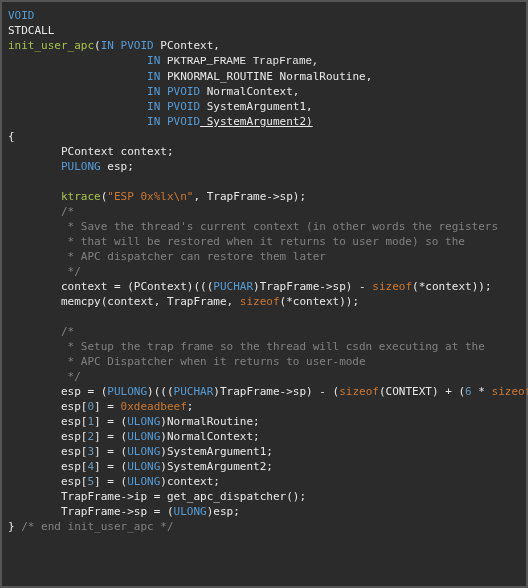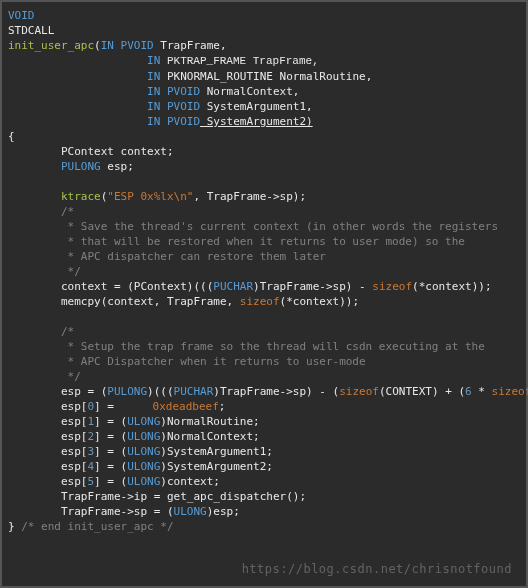--- a/index.html
+++ b/index.html
@@ -38,21 +38,21 @@
     letter-spacing: 0.5px;
     pointer-events: none;
   }
 </style>
 </head>
 <body>
 <div class="frame">
 
 <pre class="code" id="code"><span><span class="tok" style="color: rgb(86, 156, 214);">VOID</span></span>
 <span><span class="tok" style="color: rgb(232, 232, 232);">STDCALL</span></span>
-<span><span class="tok" style="color: rgb(166, 194, 76);">init_user_apc</span><span class="tok" style="color: rgb(232, 232, 232);">(</span><span class="tok" style="color: rgb(86, 156, 214);">IN </span><span class="tok" style="color: rgb(86, 156, 214);">PVOID</span><span class="tok" style="color: rgb(232, 232, 232);"> TrapFrame,</span></span>
+<span><span class="tok" style="color: rgb(166, 194, 76);">init_user_apc</span><span class="tok" style="color: rgb(232, 232, 232);">(</span><span class="tok" style="color: rgb(86, 156, 214);">IN </span><span class="tok" style="color: rgb(86, 156, 214);">PVOID</span><span class="tok" style="color: rgb(232, 232, 232);"> PContext,</span></span>
 <span><span class="tok" style="color: rgb(208, 208, 208);">                     </span><span class="tok" style="color: rgb(86, 156, 214);">IN </span><span class="tok" style="color: rgb(232, 232, 232); font-family: Liberation Mono, monospace;">PKTRAP_FRAME TrapFrame,</span></span>
 <span><span class="tok" style="color: rgb(208, 208, 208);">                     </span><span class="tok" style="color: rgb(86, 156, 214);">IN </span><span class="tok" style="color: rgb(232, 232, 232);">PKNORMAL_ROUTINE NormalRoutine,</span></span>
 <span><span class="tok" style="color: rgb(208, 208, 208);">                     </span><span class="tok" style="color: rgb(86, 156, 214);">IN </span><span class="tok" style="color: rgb(86, 156, 214);">PVOID</span><span class="tok" style="color: rgb(232, 232, 232);"> NormalContext,</span></span>
 <span><span class="tok" style="color: rgb(208, 208, 208);">                     </span><span class="tok" style="color: rgb(86, 156, 214);">IN </span><span class="tok" style="color: rgb(86, 156, 214);">PVOID</span><span class="tok" style="color: rgb(232, 232, 232);"> SystemArgument1,</span></span>
 <span><span class="tok" style="color: rgb(208, 208, 208);">                     </span><span class="tok" style="color: rgb(86, 156, 214);">IN </span><span class="tok" style="color: rgb(86, 156, 214);">PVOID</span><span class="tok" style="color: rgb(232, 232, 232); text-decoration: underline;"> SystemArgument2)</span></span>
 <span><span class="tok" style="color: rgb(232, 232, 232);">{</span></span>
 <span><span class="tok" style="color: rgb(232, 232, 232); text-align: center;">        PContext context;</span></span>
 <span><span class="tok" style="color: rgb(208, 208, 208);">        </span><span class="tok" style="color: rgb(86, 156, 214);">PULONG</span><span class="tok" style="color: rgb(232, 232, 232);"> esp;</span></span>
 <span><span class="tok" style="color: rgb(208, 208, 208);"> </span></span>
 <span><span class="tok" style="color: rgb(208, 208, 208);">        </span><span class="tok" style="color: rgb(166, 194, 76);">ktrace</span><span class="tok" style="color: rgb(232, 232, 232);">(</span><span class="tok" style="color: rgb(204, 120, 50);">"ESP 0x%lx\n"</span><span class="tok" style="color: rgb(232, 232, 232);">, TrapFrame-&gt;sp);</span></span>
@@ -62,25 +62,24 @@
 <span><span class="tok" style="color: rgb(128, 128, 128);">         * APC dispatcher can restore them later</span></span>
 <span><span class="tok" style="color: rgb(128, 128, 128);">         */</span></span>
 <span><span class="tok" style="color: rgb(232, 232, 232);">        context = (PContext)(((</span><span class="tok" style="color: rgb(86, 156, 214);">PUCHAR</span><span class="tok" style="color: rgb(232, 232, 232);">)TrapFrame-&gt;sp) - </span><span class="tok" style="color: rgb(204, 120, 50);">sizeof</span><span class="tok" style="color: rgb(232, 232, 232);">(*context));</span></span>
 <span><span class="tok" style="color: rgb(208, 208, 208);">        </span><span class="tok" style="color: rgb(232, 232, 232);">memcpy</span><span class="tok" style="color: rgb(232, 232, 232);">(context, TrapFrame, </span><span class="tok" style="color: rgb(204, 120, 50);">sizeof</span><span class="tok" style="color: rgb(232, 232, 232);">(*context));</span></span>
 <span><span class="tok" style="color: rgb(208, 208, 208);"> </span></span>
 <span><span class="tok" style="color: rgb(128, 128, 128);">        /*</span></span>
 <span><span class="tok" style="color: rgb(128, 128, 128);">         * Setup the trap frame so the thread will csdn executing at the</span></span>
 <span><span class="tok" style="color: rgb(128, 128, 128);">         * APC Dispatcher when it returns to user-mode</span></span>
 <span><span class="tok" style="color: rgb(128, 128, 128);">         */</span></span>
 <span><span class="tok" style="color: rgb(232, 232, 232);">        esp = (</span><span class="tok" style="color: rgb(86, 156, 214);">PULONG</span><span class="tok" style="color: rgb(232, 232, 232);">)(((</span><span class="tok" style="color: rgb(86, 156, 214);">PUCHAR</span><span class="tok" style="color: rgb(232, 232, 232);">)TrapFrame-&gt;sp) - (</span><span class="tok" style="color: rgb(204, 120, 50);">sizeof</span><span class="tok" style="color: rgb(232, 232, 232);">(CONTEXT) + (</span><span class="tok" style="color: rgb(104, 151, 187);">6</span><span class="tok" style="color: rgb(232, 232, 232);"> * </span><span class="tok" style="color: rgb(204, 120, 50);">sizeof</span></span>
-<span><span class="tok" style="color: rgb(232, 232, 232);">        esp[</span><span class="tok" style="color: rgb(104, 151, 187);">0</span><span class="tok" style="color: rgb(232, 232, 232);">] = </span><span class="tok" style="color: rgb(204, 120, 50); margin-left: 32px;">0xdeadbeef</span><span class="tok" style="color: rgb(232, 232, 232);">;</span></span>
+<span><span class="tok" style="color: rgb(232, 232, 232);">        esp[</span><span class="tok" style="color: rgb(104, 151, 187);">0</span><span class="tok" style="color: rgb(232, 232, 232);">] = </span><span class="tok" style="color: rgb(204, 120, 50);">0xdeadbeef</span><span class="tok" style="color: rgb(232, 232, 232);">;</span></span>
 <span><span class="tok" style="color: rgb(232, 232, 232);">        esp[</span><span class="tok" style="color: rgb(104, 151, 187);">1</span><span class="tok" style="color: rgb(232, 232, 232);">] = (</span><span class="tok" style="color: rgb(86, 156, 214);">ULONG</span><span class="tok" style="color: rgb(232, 232, 232);">)NormalRoutine;</span></span>
 <span><span class="tok" style="color: rgb(232, 232, 232);">        esp[</span><span class="tok" style="color: rgb(104, 151, 187);">2</span><span class="tok" style="color: rgb(232, 232, 232);">] = (</span><span class="tok" style="color: rgb(86, 156, 214);">ULONG</span><span class="tok" style="color: rgb(232, 232, 232);">)NormalContext;</span></span>
 <span><span class="tok" style="color: rgb(232, 232, 232);">        esp[</span><span class="tok" style="color: rgb(104, 151, 187);">3</span><span class="tok" style="color: rgb(232, 232, 232);">] = (</span><span class="tok" style="color: rgb(86, 156, 214);">ULONG</span><span class="tok" style="color: rgb(232, 232, 232);">)SystemArgument1;</span></span>
 <span><span class="tok" style="color: rgb(232, 232, 232);">        esp[</span><span class="tok" style="color: rgb(104, 151, 187);">4</span><span class="tok" style="color: rgb(232, 232, 232);">] = (</span><span class="tok" style="color: rgb(86, 156, 214);">ULONG</span><span class="tok" style="color: rgb(232, 232, 232); margin-top: 28px;">)SystemArgument2;</span></span>
 <span><span class="tok" style="color: rgb(232, 232, 232);">        esp[</span><span class="tok" style="color: rgb(104, 151, 187);">5</span><span class="tok" style="color: rgb(232, 232, 232);">] = (</span><span class="tok" style="color: rgb(86, 156, 214);">ULONG</span><span class="tok" style="color: rgb(232, 232, 232);">)context;</span></span>
 <span><span class="tok" style="color: rgb(232, 232, 232);">        TrapFrame-&gt;ip = </span><span class="tok" style="color: rgb(232, 232, 232);">get_apc_dispatcher</span><span class="tok" style="color: rgb(232, 232, 232);">();</span></span>
 <span><span class="tok" style="color: rgb(232, 232, 232);">        TrapFrame-&gt;sp = (</span><span class="tok" style="color: rgb(86, 156, 214);">ULONG</span><span class="tok" style="color: rgb(232, 232, 232);">)esp;</span></span>
 <span><span class="tok" style="color: rgb(232, 232, 232);">} </span><span class="tok" style="color: rgb(128, 128, 128);">/* end init_user_apc */</span></span></pre>
 
-<div class="watermark">https://blog.csdn.net/chrisnotfound</div>
 
 </div>
 
 </body></html>

